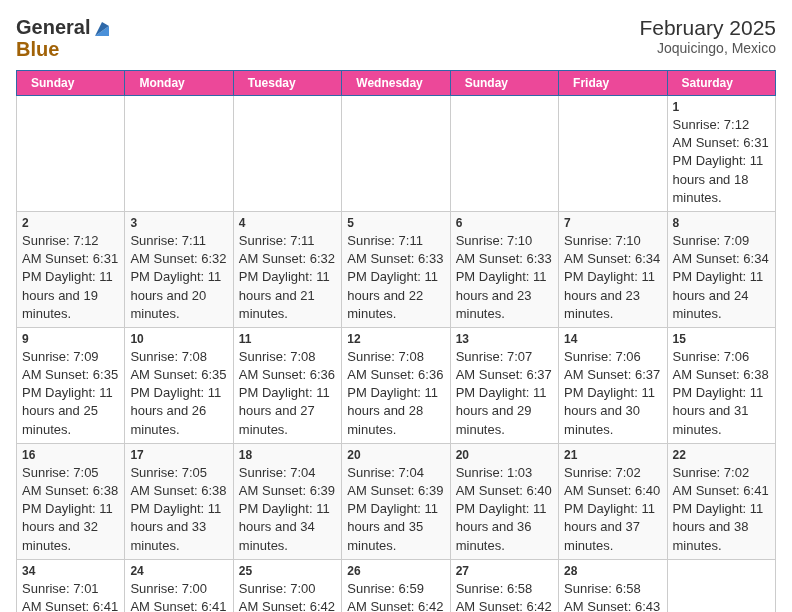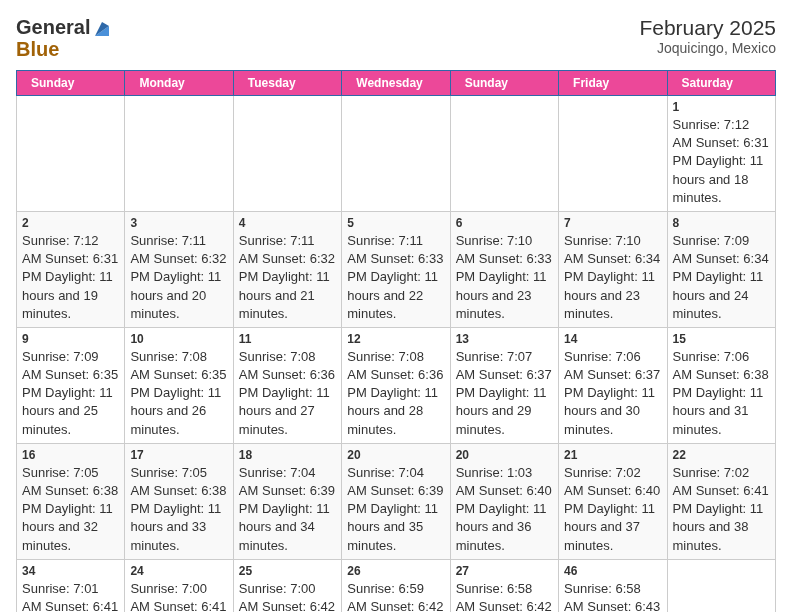--- a/index.html
+++ b/index.html
@@ -292,21 +292,21 @@
 Sunset: 6:42 PM
 Daylight: 11 hours and 42 minutes.</div>
           </td>
           <td>
             <span class="day-number">27</span>
             <div class="day-info">Sunrise: 6:58 AM
 Sunset: 6:42 PM
 Daylight: 11 hours and 43 minutes.</div>
           </td>
           <td>
-            <span class="day-number">46</span>
+            <span class="day-number">28</span>
             <div class="day-info">Sunrise: 6:58 AM
 Sunset: 6:43 PM
 Daylight: 11 hours and 45 minutes.</div>
           </td>
           <td></td>
         </tr>
       </tbody>
   </table>
 </div>
 

